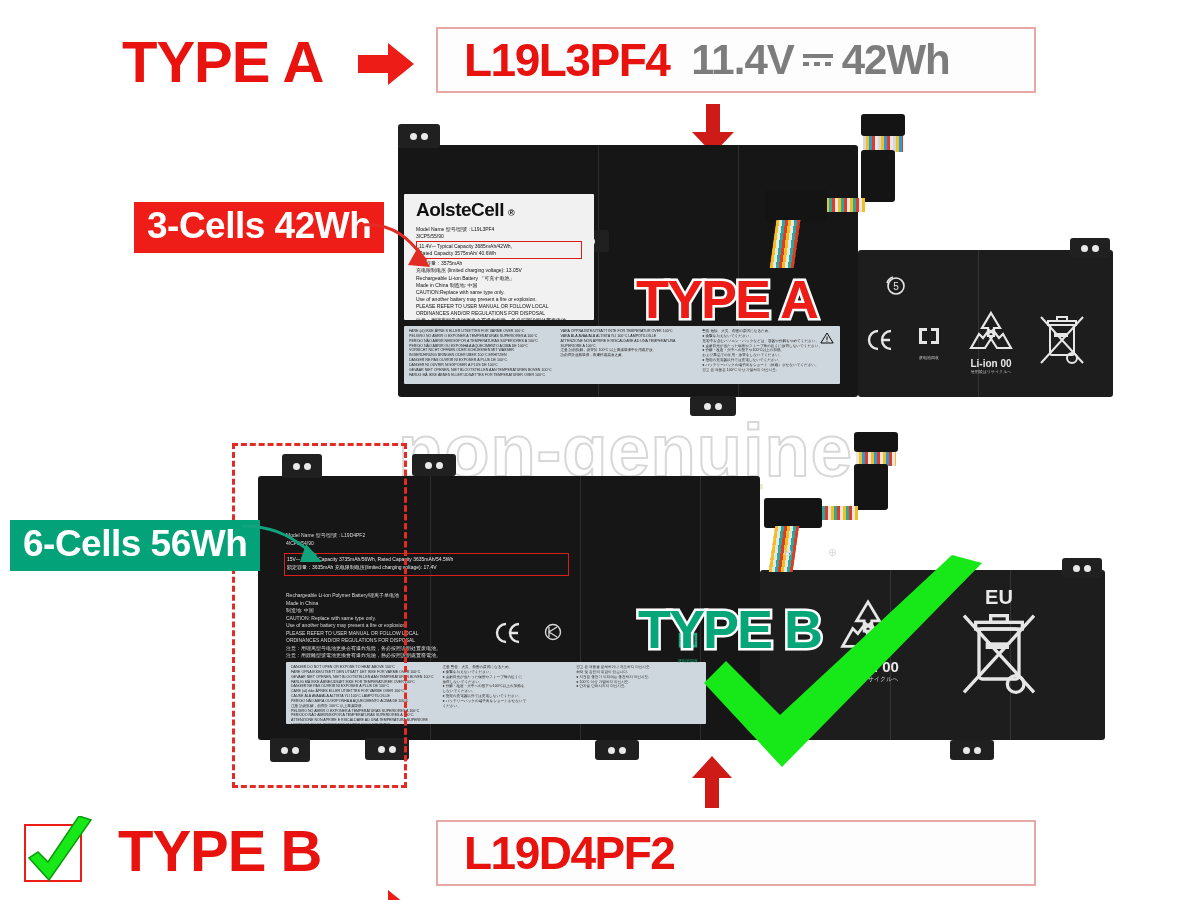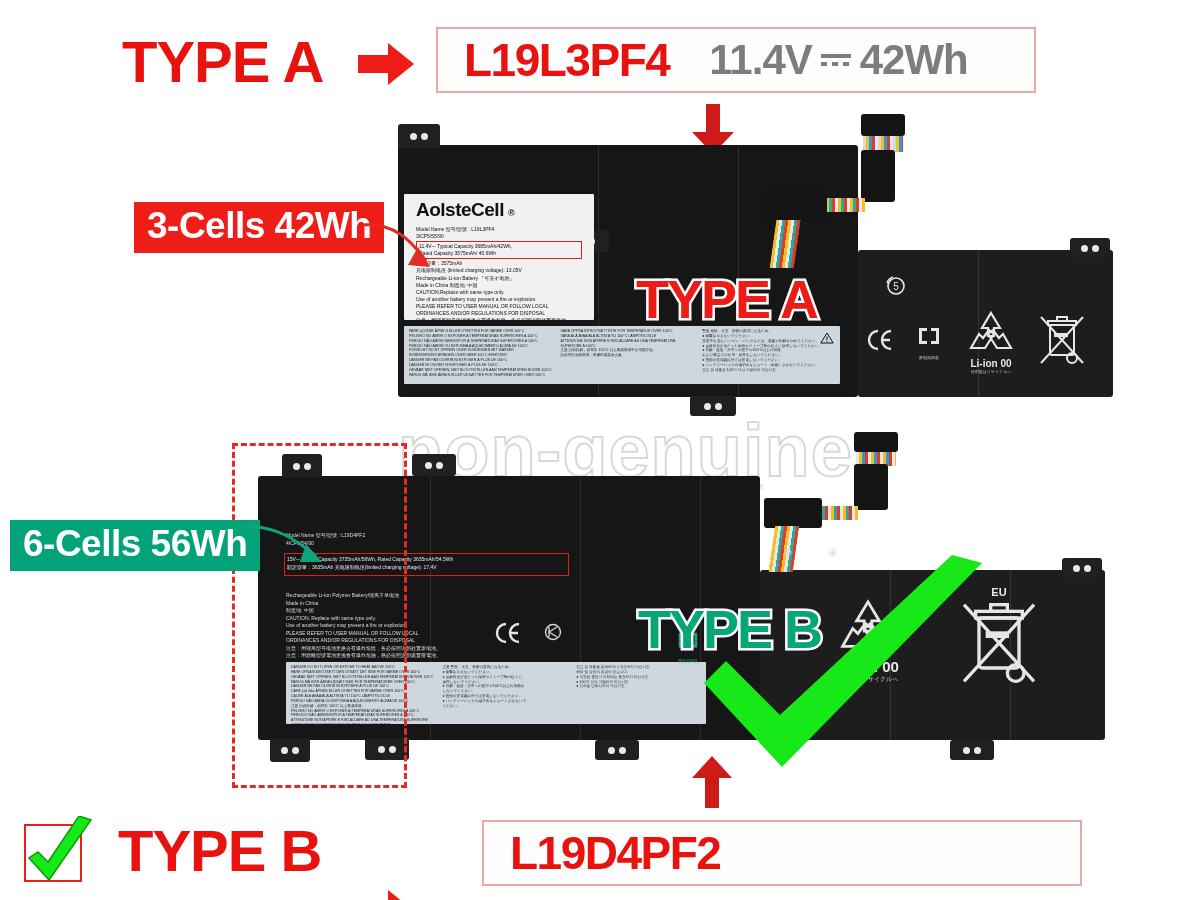--- a/index.html
+++ b/index.html
@@ -23,21 +23,21 @@
     letter-spacing: -1px;
     white-space: nowrap;
     font-size: 58px;
     line-height: 1;
   }
   .spec-box {
     border: 2px solid #e8a9a6;
     background: #fdfdfd;
     display: flex;
     align-items: center;
-    gap: 40px;
+    gap: 22px;
     padding: 6px 26px;
   }
   .spec-model {
     color: #e8120e;
     font-weight: bold;
     font-size: 46px;
     letter-spacing: -1.5px;
     white-space: nowrap;
   }
   .spec-volt {
@@ -534,21 +534,21 @@
       <svg width="66" height="56" viewBox="0 0 52 44">
         <path d="M26 3 L35 18 L29 18 L29 26 L23 26 L23 18 L17 18 Z" fill="none" stroke="#e6e6e6" stroke-width="2.2"></path>
         <path d="M6 38 L14 24 L18 28 L24 20 L29 24 L20 38 Z" fill="none" stroke="#e6e6e6" stroke-width="2.2"></path>
         <path d="M46 38 L38 24 L34 28 L28 20 L23 24 L32 38 Z" fill="none" stroke="#e6e6e6" stroke-width="2.2"></path>
       </svg>
       <div class="ico-label" style="font-size:15px;">Li-ion 00</div>
       <div class="ico-sub" style="font-size:6px;">使用後はリサイクルへ</div>
     </div>
 
     <div class="abs" style="left:710px; top:146px; text-align:center;">
-      <div class="ico-label" style="font-size:11px;">EU</div>
+      <div class="ico-label" style="font-size:20px;">EU</div>
       <svg width="78" height="90" viewBox="0 0 46 54">
         <rect x="11" y="12" width="24" height="30" rx="2" fill="none" stroke="#e6e6e6" stroke-width="2"></rect>
         <rect x="9" y="8" width="28" height="4" fill="none" stroke="#e6e6e6" stroke-width="2"></rect>
         <rect x="18" y="4" width="10" height="4" fill="none" stroke="#e6e6e6" stroke-width="2"></rect>
         <rect x="15" y="20" width="14" height="4" fill="#e6e6e6"></rect>
         <circle cx="33" cy="45" r="5" fill="none" stroke="#e6e6e6" stroke-width="2"></circle>
         <path d="M2 4 L44 50 M44 4 L2 50" stroke="#e6e6e6" stroke-width="2"></path>
       </svg>
     </div>
   </div>
@@ -575,17 +575,17 @@
       <path d="M10 42 L30 64 L72 4 L60 0 L29 46 L19 36 Z" fill="#17e817" stroke="#0a9b0a" stroke-width="1.5"></path>
     </svg>
   </div>
 
   <div class="abs" style="left:118px; top:822px;">
     <span class="banner-label">TYPE B</span>
   </div>
 
   <div class="abs arrow-right" style="left:358px; top:853px;"></div>
 
-  <div class="abs spec-box" style="left:436px; top:820px; width:600px; height:66px;margin-left:46px;">
+  <div class="abs spec-box" style="left:436px; top:820px; width:600px; height:66px;">
     <span class="spec-model">L19D4PF2</span>
   </div>
 
 </div>
 
 </body></html>

